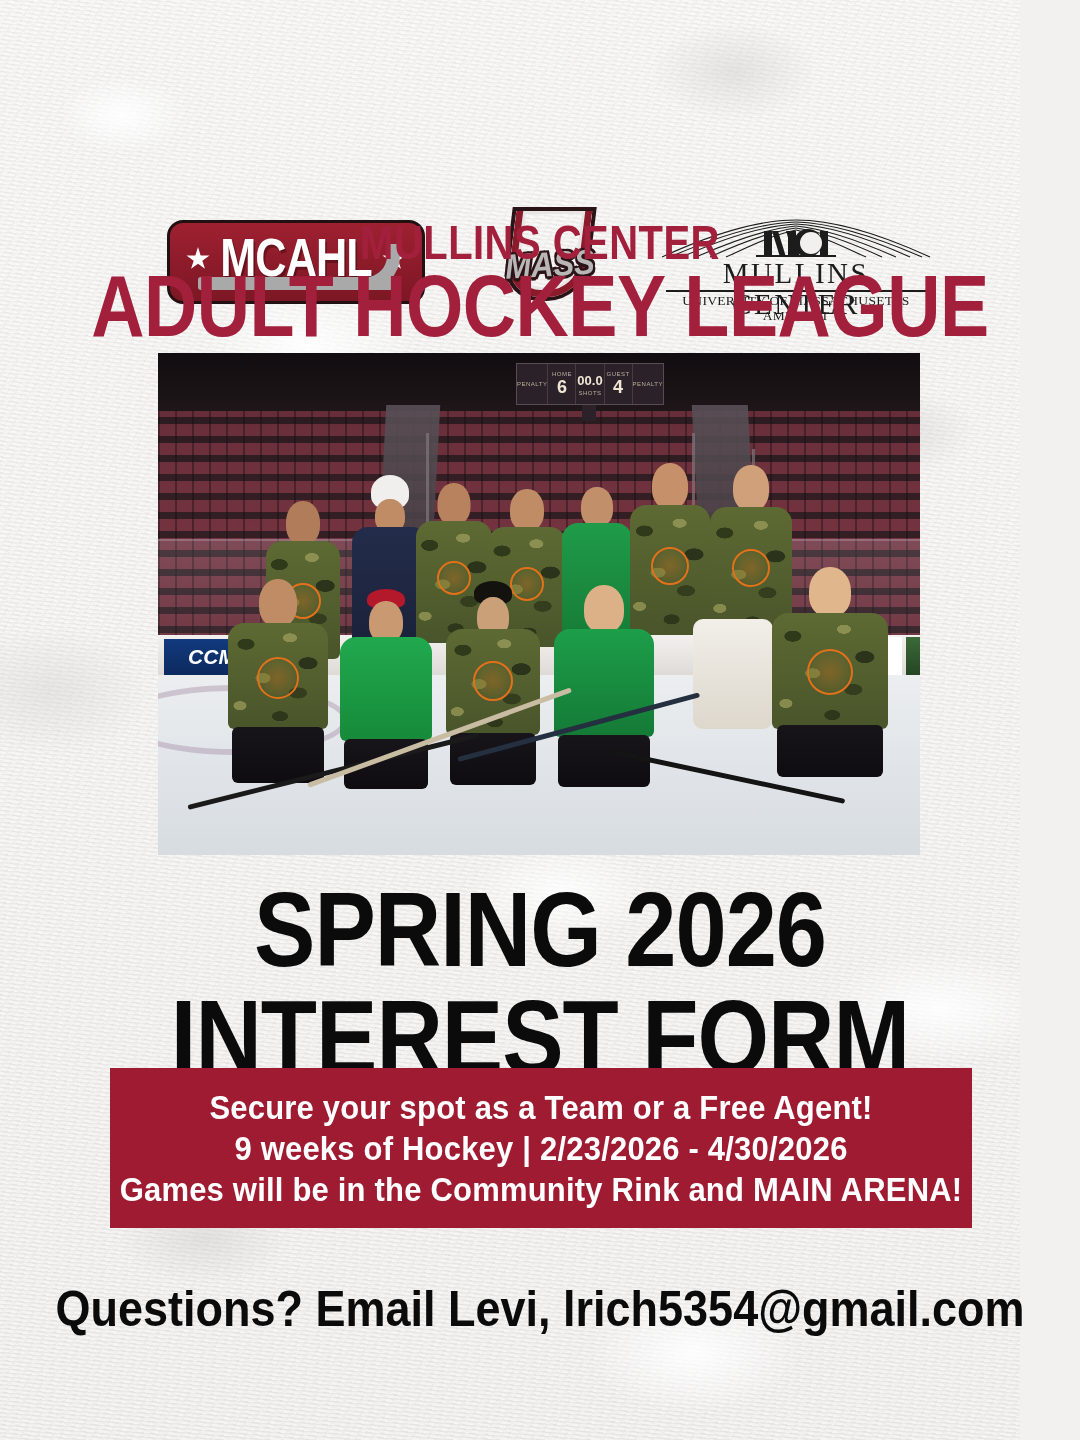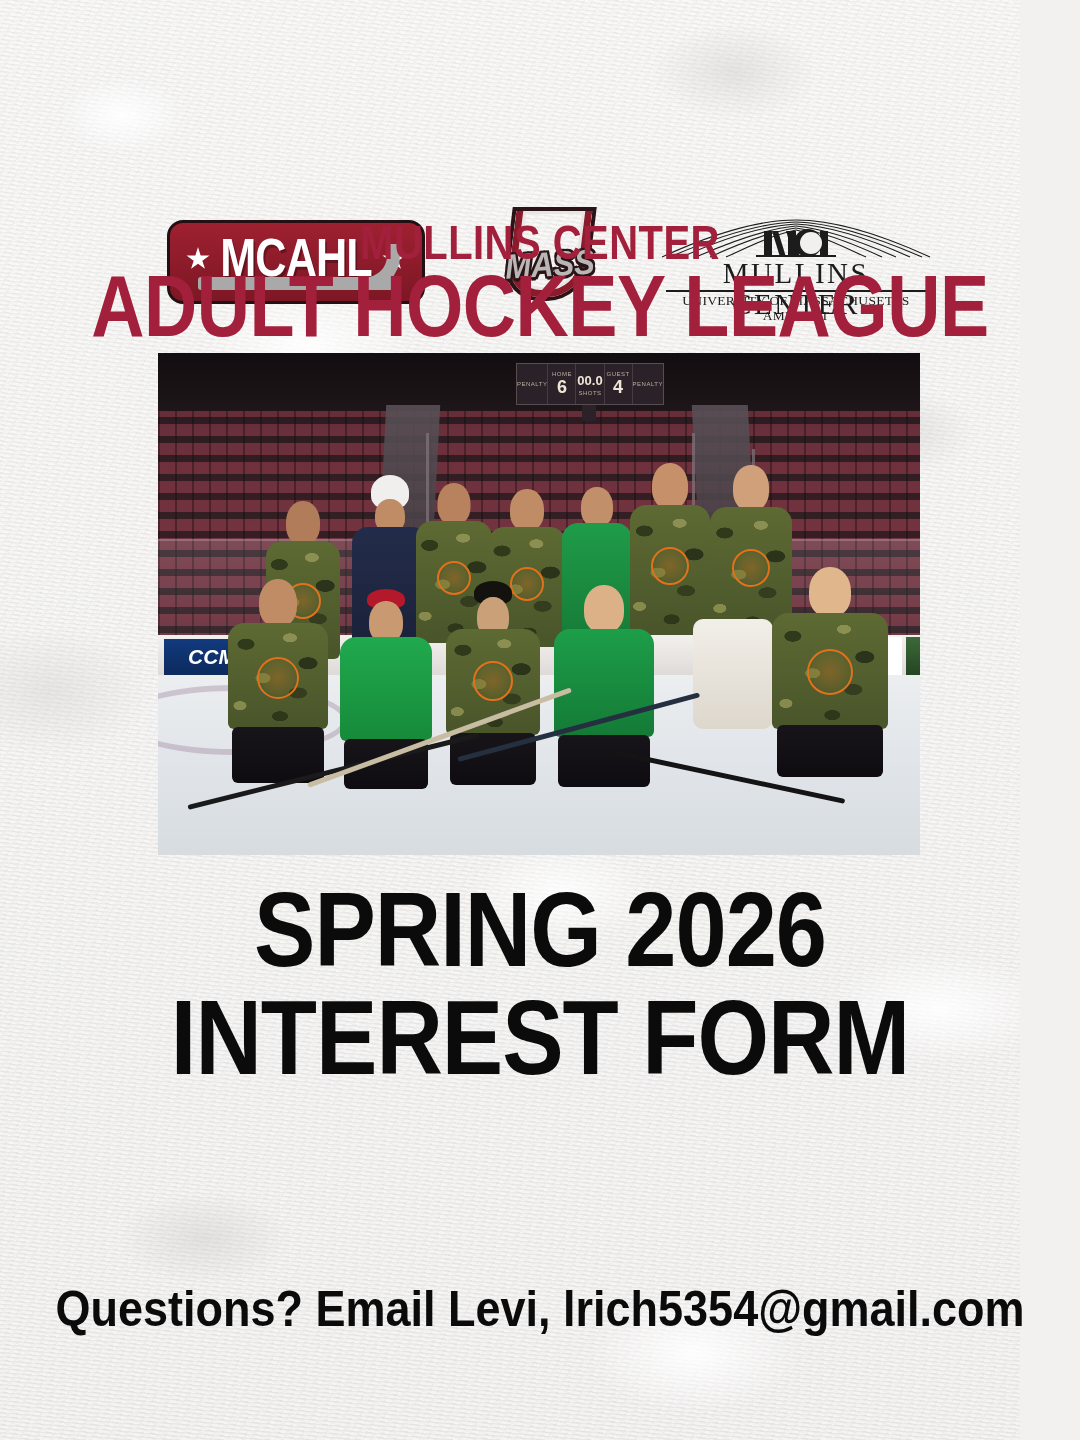--- a/index.html
+++ b/index.html
@@ -589,16 +589,21 @@
     <span class="ph-stick" style="left:150px; top:430px; width:280px; background:#c8bca2; transform:rotate(-20deg);"></span>
     <span class="ph-stick" style="left:300px; top:404px; width:250px; background:#24303f; transform:rotate(-15deg);"></span>
     <span class="ph-stick" style="left:452px; top:396px; width:240px; background:#141414; transform:rotate(12deg);"></span>
   </div>
 
   <div class="bigtitle">
     <span class="l1">SPRING 2026</span>
     <span class="l2">INTEREST FORM</span>
   </div>
 
+  <div class="banner">
+    <p>Secure your spot as a Team or a Free Agent!</p>
+    <p>9 weeks of Hockey | 2/23/2026 - 4/30/2026</p>
+    <p>Games will be in the Community Rink and MAIN ARENA!</p>
+  </div>
 
   <div class="footer">Questions? Email Levi, lrich5354@gmail.com</div>
 
 </div>
 
 </body></html>

